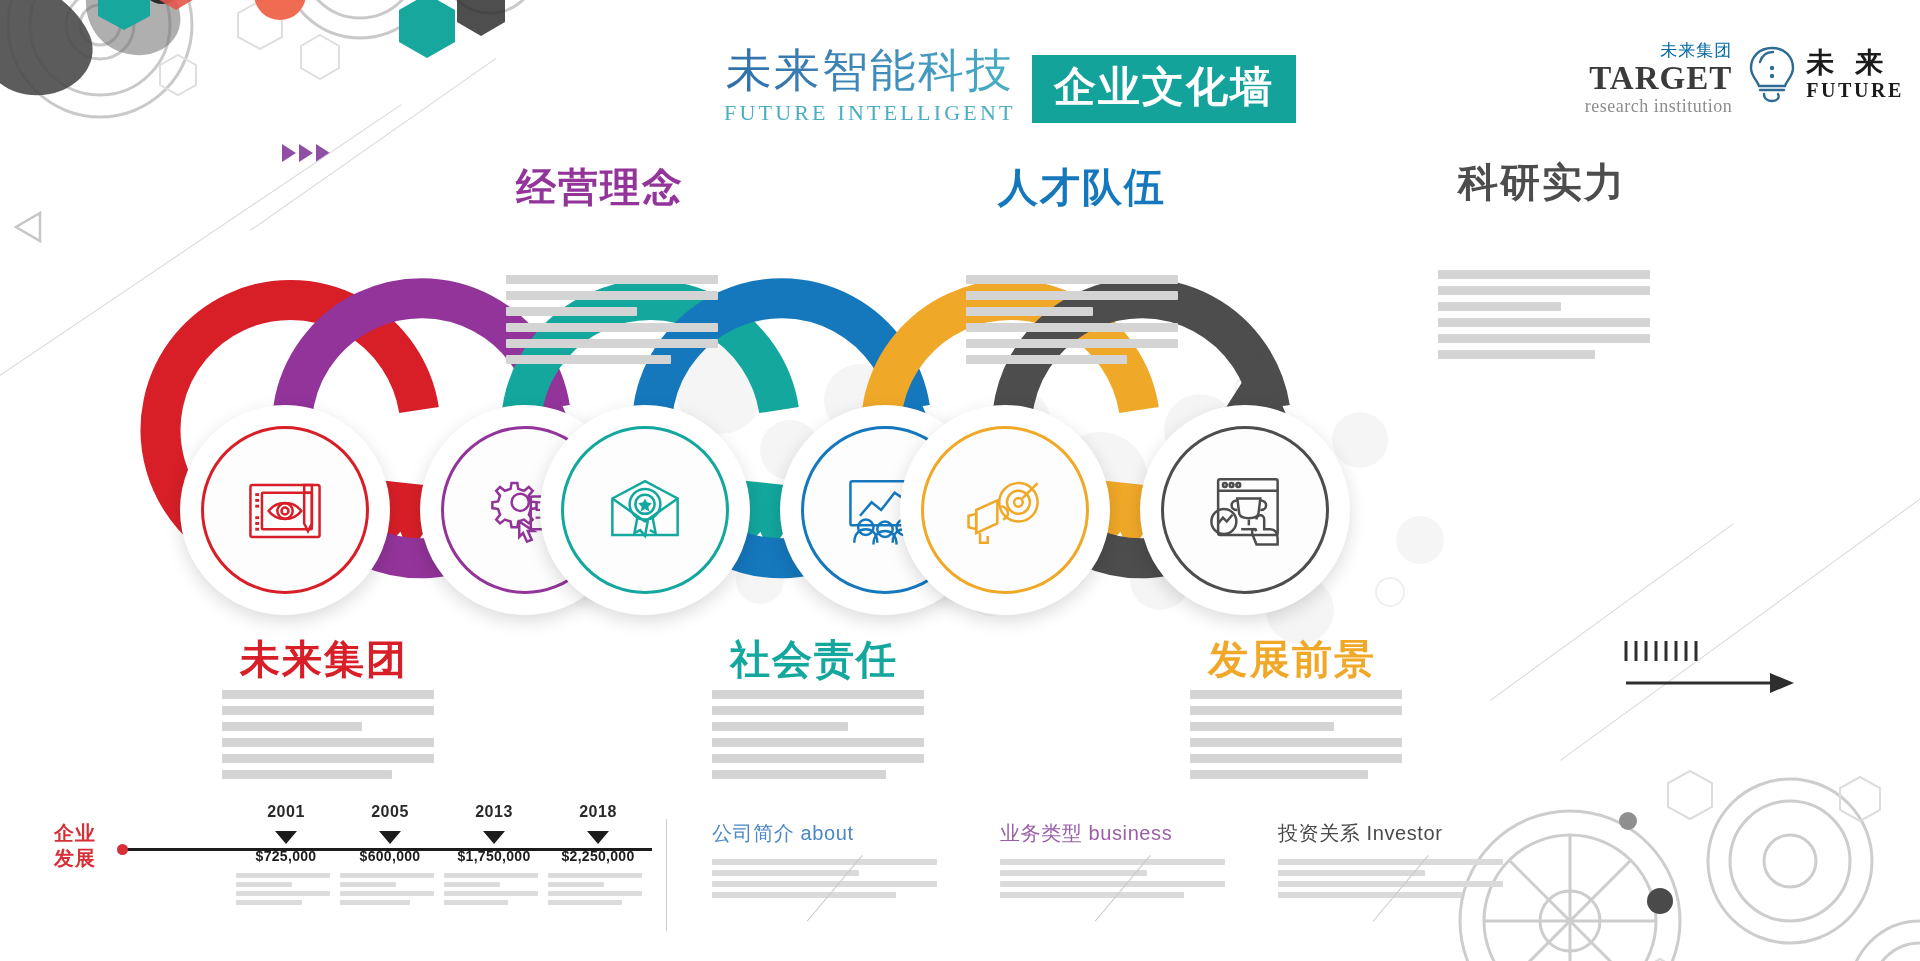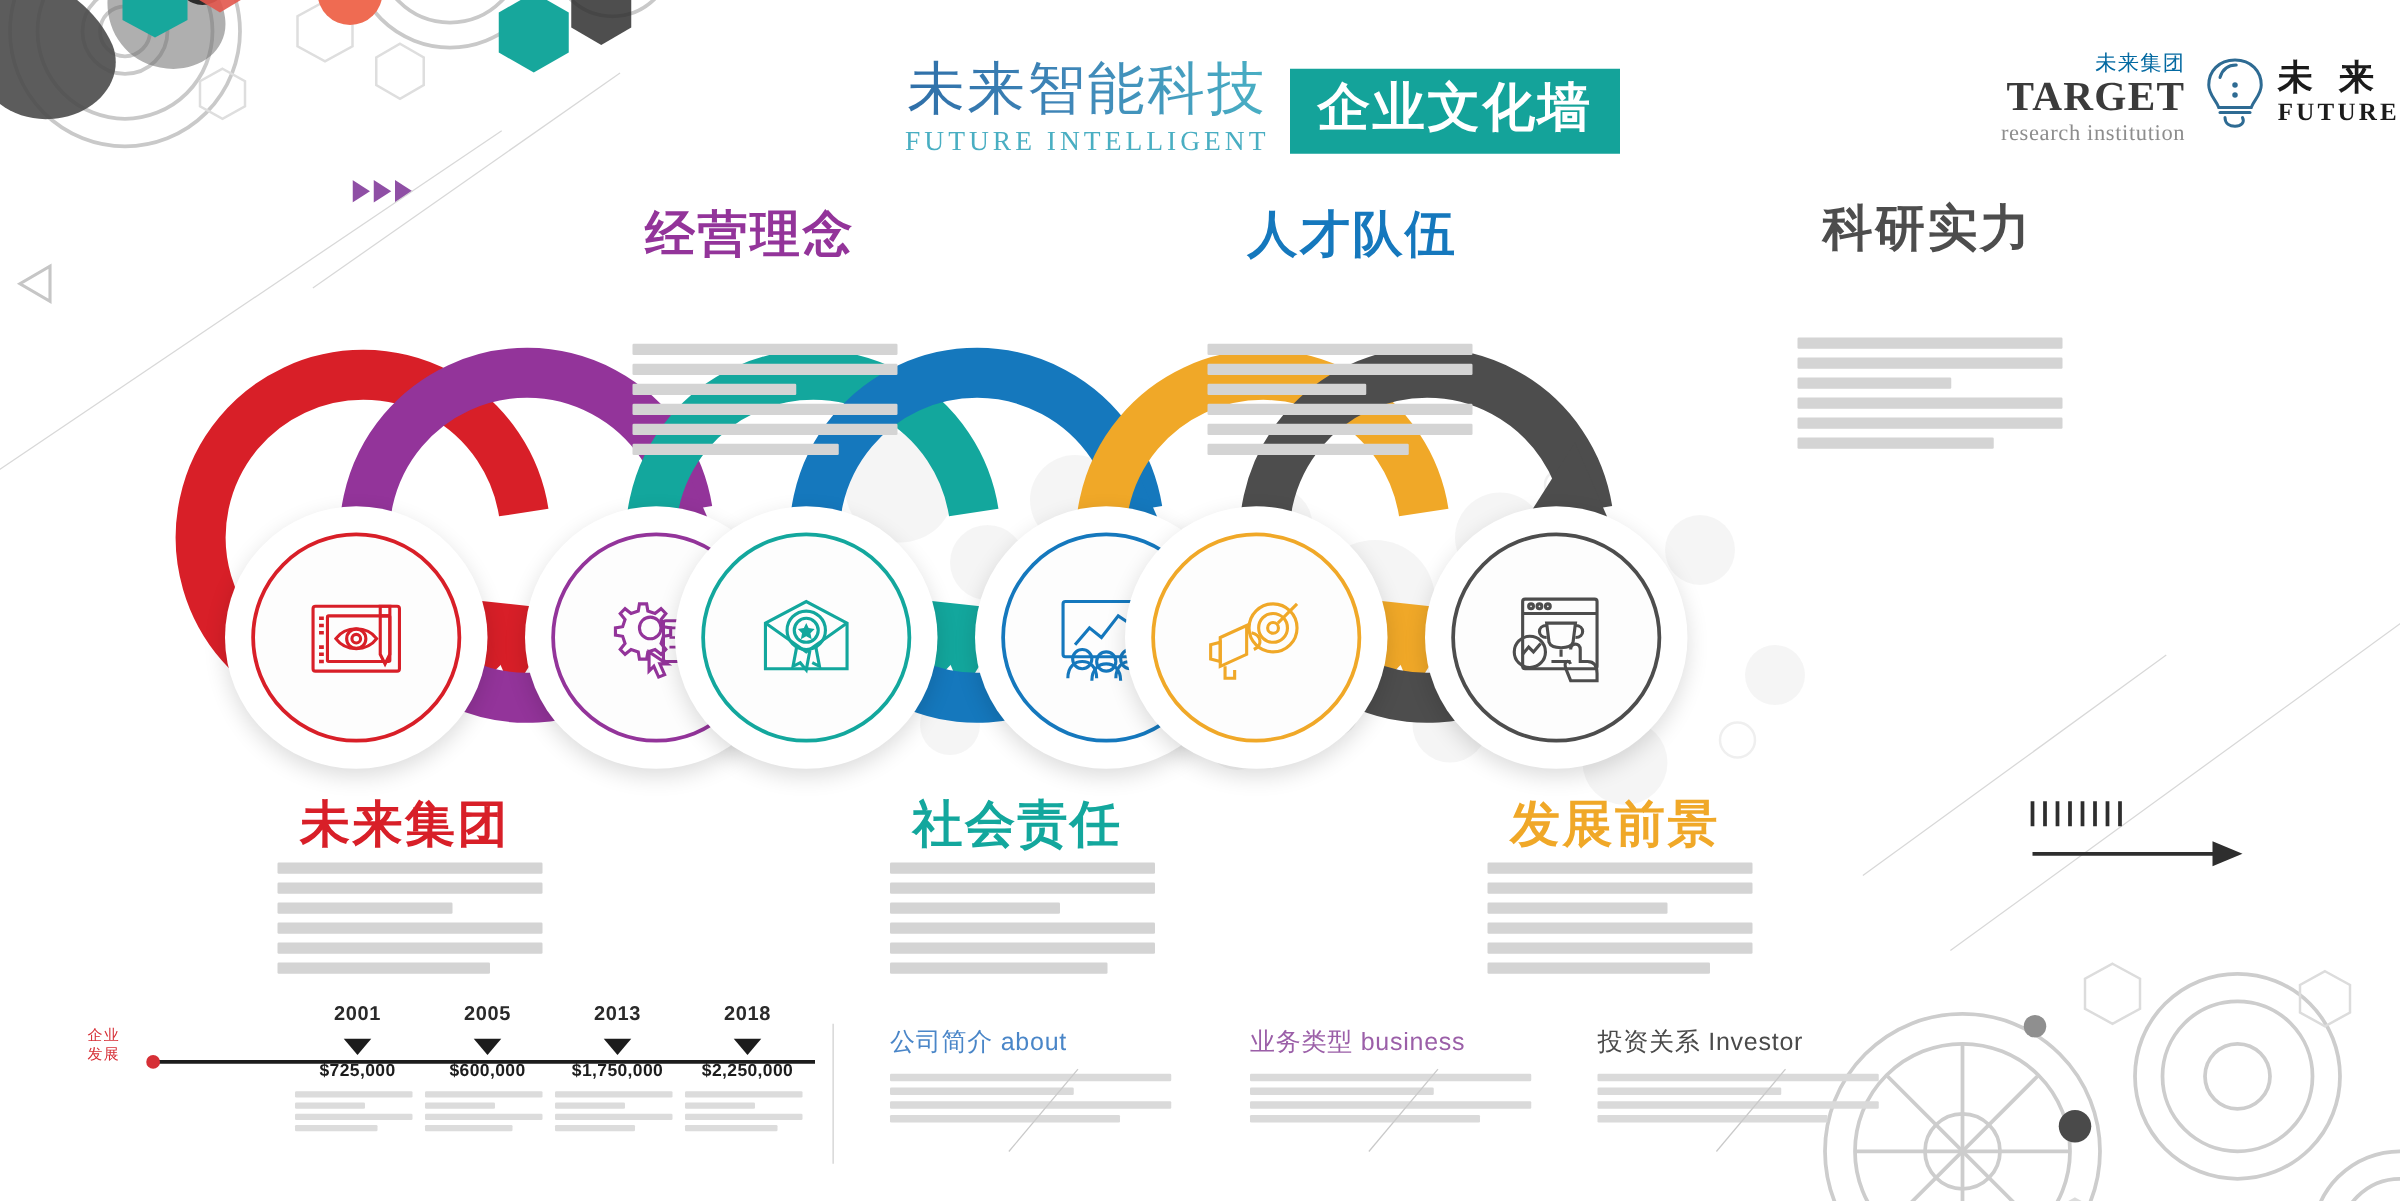--- a/index.html
+++ b/index.html
@@ -86,21 +86,21 @@
     font-weight: 700;
     color: #3b3b3b;
     letter-spacing: 1px;
   }
   .logo-target-sub {
     font-size: 18px;
     color: #8d8d8d;
     letter-spacing: 0.5px;
     margin-top: 2px;
   }
-  .logo-future { display: flex; align-items: center; gap: 8px; }
+  .logo-future { display: flex; align-items: center; gap: 8px; padding-right: 16px; }
   .logo-future-text { line-height: 1; }
   .logo-future-cn {
     font-size: 28px;
     font-weight: 700;
     color: #1b1b1b;
     letter-spacing: 7px;
   }
   .logo-future-en {
     font-size: 20px;
     font-weight: 700;
@@ -144,23 +144,23 @@
 
   
   .timeline {
     position: absolute;
     left: 54px; bottom: 38px;
     width: 600px; height: 120px;
     z-index: 18;
   }
   .tl-label {
     position: absolute;
-    left: 16px; top: 18px;
-    font-size: 12px;
-    font-weight: 400;
+    left: 0; top: 18px;
+    font-size: 20px;
+    font-weight: 700;
     color: #d62f36;
     line-height: 1.25;
     letter-spacing: 1px;
   }
   .tl-axis {
     position: absolute;
     left: 68px; top: 45px;
     width: 530px; height: 3px;
     background: #1c1c1c;
   }

